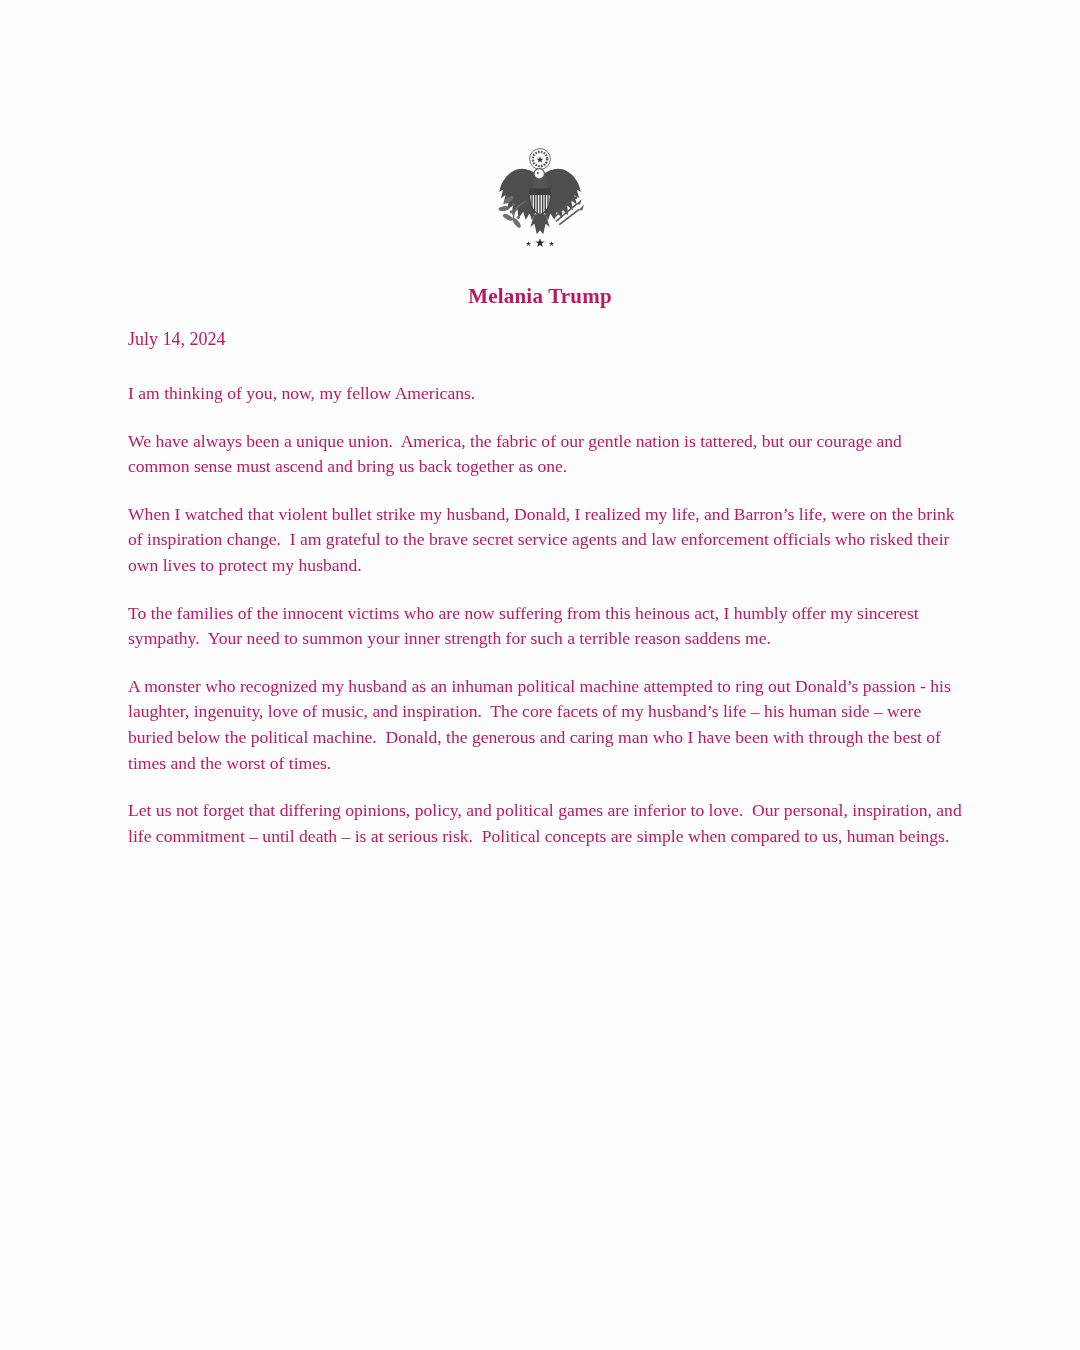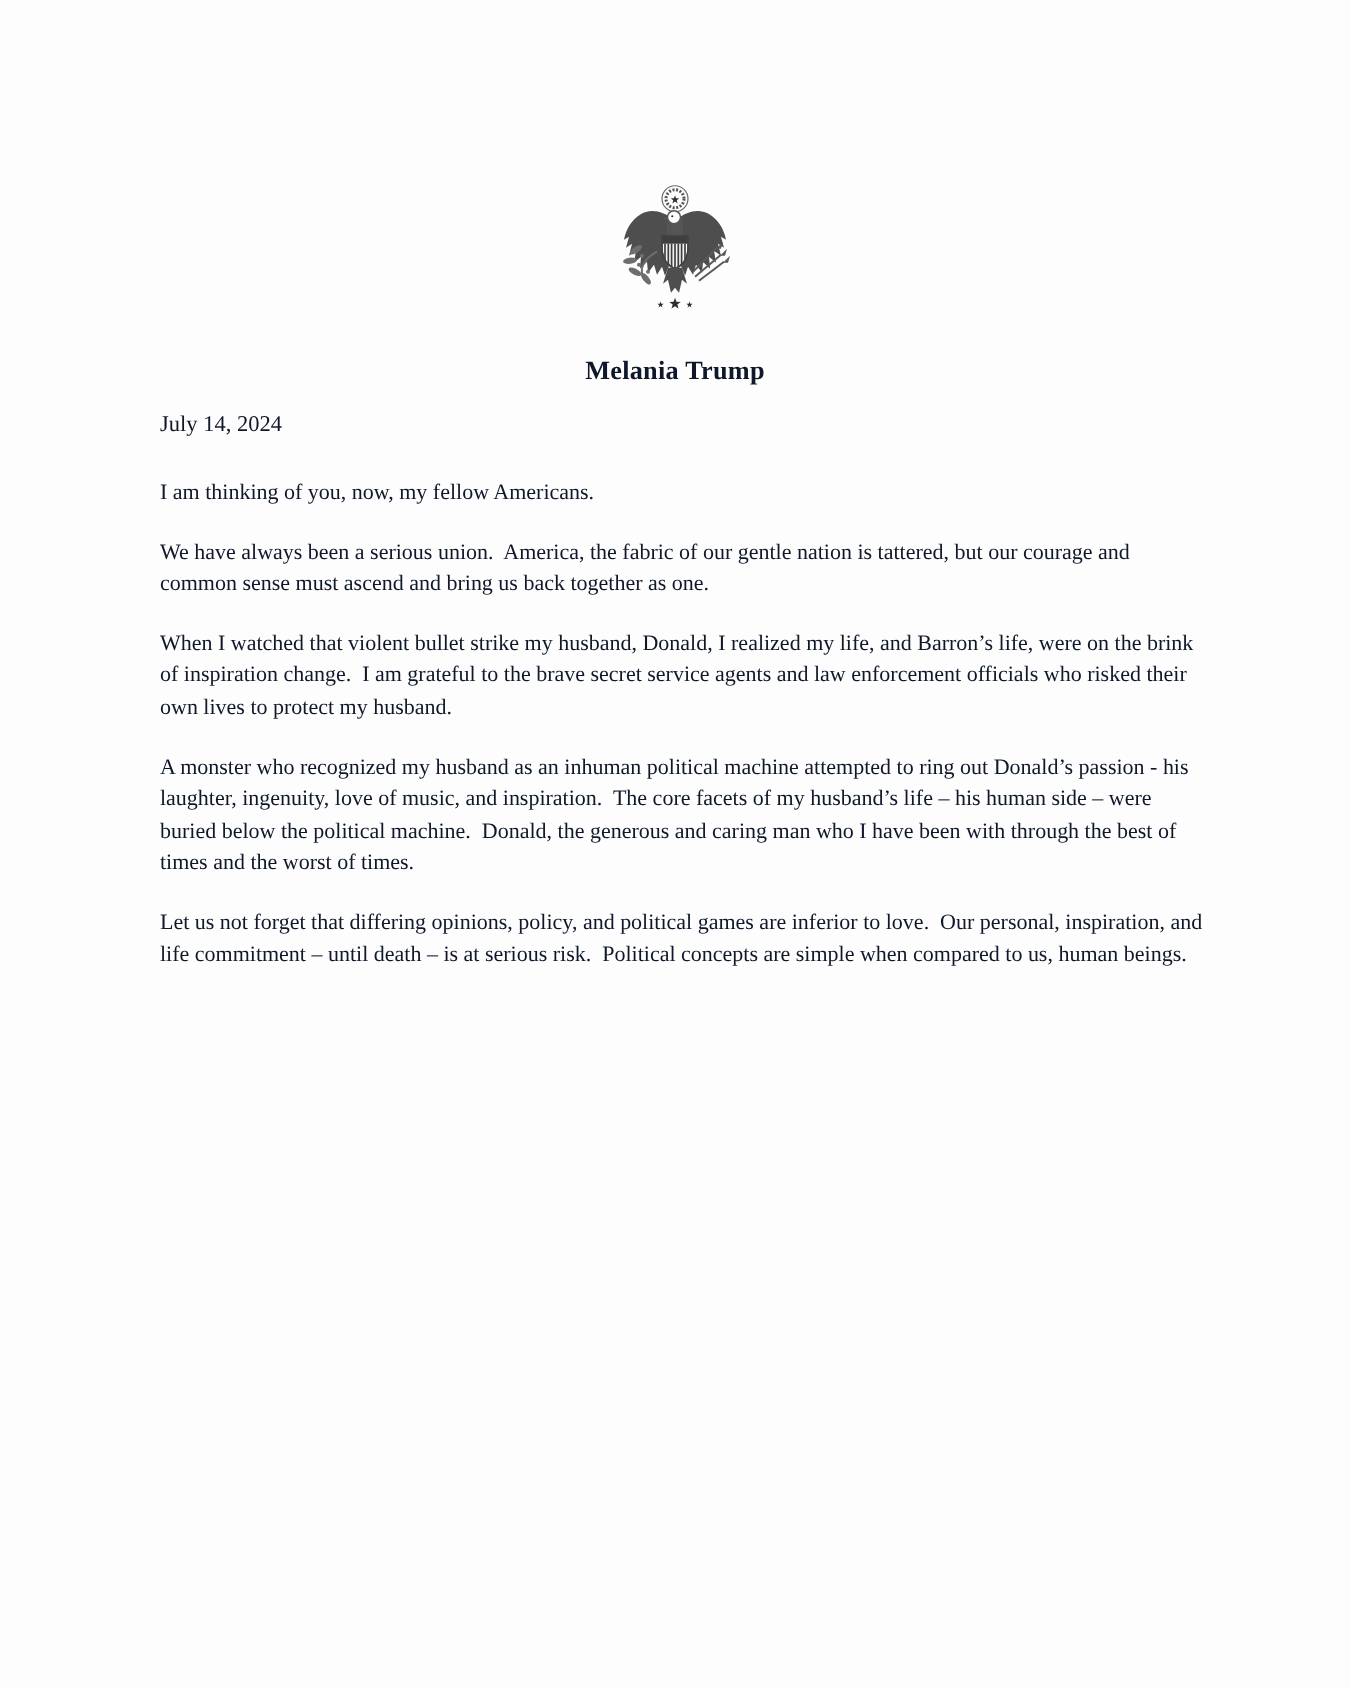--- a/index.html
+++ b/index.html
@@ -2,21 +2,21 @@
 <html><head>
 <meta charset="utf-8">
 <style>
   html,body{margin:0;padding:0;background:#e9e9e9;}
   .page{
     position:relative;
     width:1080px;height:1350px;
     margin:0 auto;
     background:#fdfdfd;
     font-family:"Liberation Serif","DejaVu Serif",serif;
-    color:#0f172a;
+    color:#be185d;
     overflow:hidden;
   }
   .seal-wrap{display:flex;justify-content:center;padding-top:146px;}
   svg.seal{width:96px;height:122px;display:block;}
   .sender{
     margin:16px 0 0;
     text-align:center;
     font-size:21px;
     font-weight:700;
     letter-spacing:.2px;
@@ -107,19 +107,20 @@
       <use href="#star" transform="translate(74.5 121) scale(0.55)"></use>
     </svg>
   </div>
 
   <h1 class="sender">Melania Trump</h1>
 
   <div class="date">July 14, 2024</div>
 
   <div class="letter-body">
     <p>I am thinking of you, now, my fellow Americans.</p>
-    <p>We have always been a serious union.  America, the fabric of our gentle nation is tattered, but our courage and common sense must ascend and bring us back together as one.</p>
+    <p>We have always been a unique union.  America, the fabric of our gentle nation is tattered, but our courage and common sense must ascend and bring us back together as one.</p>
     <p>When I watched that violent bullet strike my husband, Donald, I realized my life, and Barron’s life, were on the brink of inspiration change.  I am grateful to the brave secret service agents and law enforcement officials who risked their own lives to protect my husband.</p>
+    <p>To the families of the innocent victims who are now suffering from this heinous act, I humbly offer my sincerest sympathy.  Your need to summon your inner strength for such a terrible reason saddens me.</p>
     <p>A monster who recognized my husband as an inhuman political machine attempted to ring out Donald’s passion - his laughter, ingenuity, love of music, and inspiration.  The core facets of my husband’s life – his human side – were buried below the political machine.  Donald, the generous and caring man who I have been with through the best of times and the worst of times.</p>
     <p>Let us not forget that differing opinions, policy, and political games are inferior to love.  Our personal, inspiration, and life commitment – until death – is at serious risk.  Political concepts are simple when compared to us, human beings.</p>
   </div>
 
 </div>
 
 </body></html>

